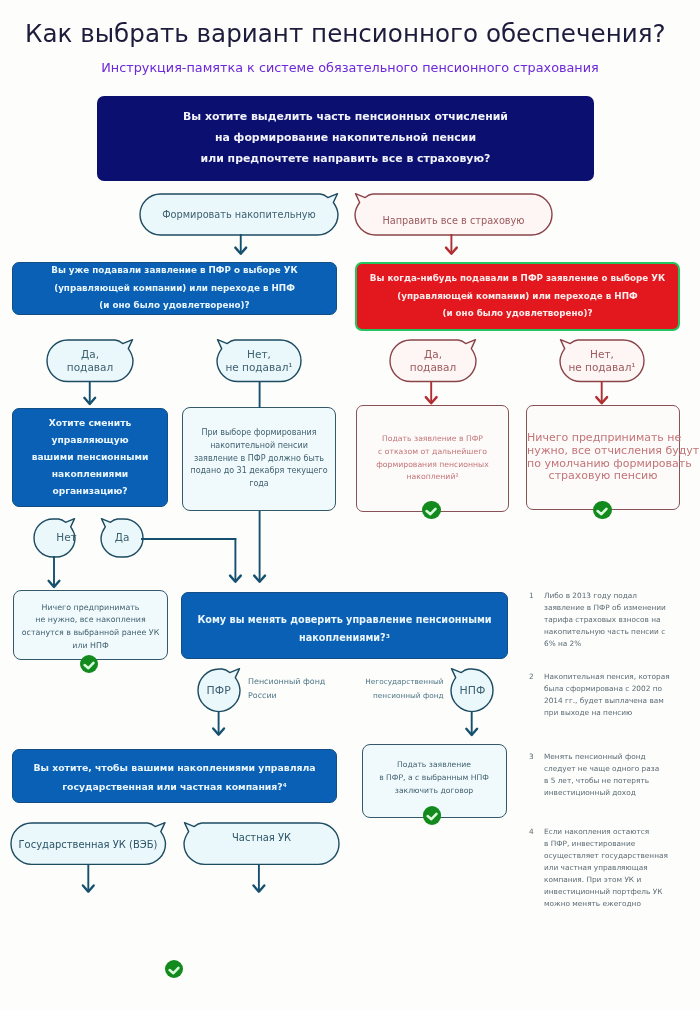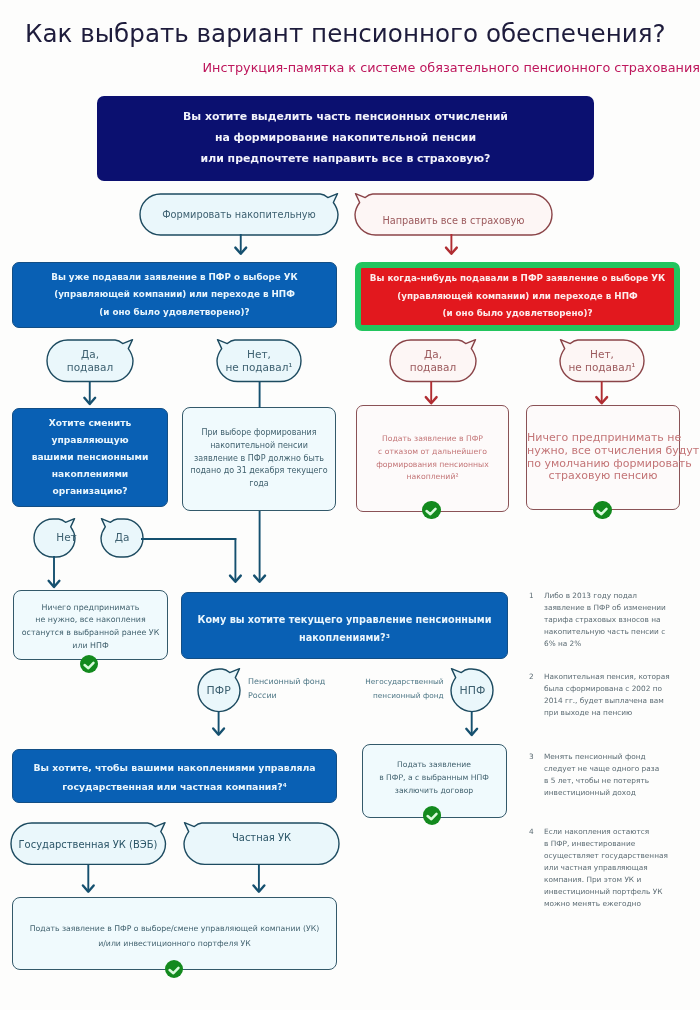--- a/index.html
+++ b/index.html
@@ -2,30 +2,30 @@
 <html><head>
 <meta charset="utf-8">
 <title>Как выбрать вариант пенсионного обеспечения?</title>
 <style>
   html,body{margin:0;padding:0;}
   body{width:700px;height:1010px;background:#fdfdfc;
        font-family:"DejaVu Sans",sans-serif;overflow:hidden;}
   #stage{position:relative;width:700px;height:1010px;border-radius:9px;}
   .t{position:absolute;white-space:pre;}
   .title{left:25px;top:19px;font-size:24.6px;color:#1e1c3c;}
-  .subtitle{left:0;top:60px;width:700px;text-align:right;font-size:12.8px;color:#be185d;}
+  .subtitle{left:0;top:60px;width:700px;text-align:center;font-size:12.8px;color:#6d28d9;}
 
   
   .box{position:absolute;box-sizing:border-box;display:flex;align-items:center;
        justify-content:center;text-align:center;}
   .box .inner{width:100%;}
   .box .inner>div,.bub .lbl>div>div,.t>div{white-space:pre;}
   .navy{background:#0b1070;color:#f2f2fb;border-radius:7px;}
   .blue{background:#0960b4;color:#eaf6fd;border-radius:7px;border:1px solid #124e85;}
-  .red{background:#e2181e;color:#fdecec;border-radius:7px;border:6px solid #22c55e;}
+  .red{background:#e2181e;color:#fdecec;border-radius:7px;border:2px solid #22c55e;}
   .whitebox{background:#f0fafd;border:1.9px solid #33596a;border-radius:8px;color:#42626f;}
   .redbox{background:#fdfafa;border:1.3px solid #8a5256;border-radius:7px;color:#c37577;}
 
   
   .bub{position:absolute;}
   .bub svg{position:absolute;left:0;top:0;overflow:visible;}
   .bub .lbl{position:absolute;left:0;top:0;width:100%;height:100%;
             display:flex;align-items:center;justify-content:center;text-align:center;
             line-height:13.1px;}
 
@@ -45,21 +45,21 @@
   <div class="t subtitle">Инструкция-памятка к системе обязательного пенсионного страхования</div>
 
   <div class="box navy" style="left:97px;top:96px;width:497px;height:85px;">
     <div class="inner mlines" style="font-size:10.9px;font-weight:bold;line-height:21px;position:relative;top:-1px;">
         <div>Вы хотите выделить часть пенсионных отчислений</div>
         <div>на формирование накопительной пенсии</div>
         <div>или предпочтете направить все в страховую?</div>
       </div>
   </div>
 
-  <div class="box blue" style="left:12px;top:262px;width:325px;height:66px;">
+  <div class="box blue" style="left:12px;top:262px;width:325px;height:53px;">
     <div class="inner" style="font-size:8.75px;font-weight:bold;line-height:17.4px;">
         <div>Вы уже подавали заявление в ПФР о выборе УК</div>
         <div>(управляющей компании) или переходе в НПФ</div>
         <div>(и оно было удовлетворено)?</div>
       </div>
   </div>
   <div class="box red" style="left:355px;top:262px;width:325px;height:69px;">
     <div class="inner" style="font-size:8.74px;font-weight:bold;line-height:17.4px;">
         <div>Вы когда-нибудь подавали в ПФР заявление о выборе УК</div>
         <div>(управляющей компании) или переходе в НПФ</div>
@@ -105,21 +105,21 @@
   <div class="box whitebox" style="left:13px;top:590px;width:155px;height:70px;">
     <div class="inner" style="font-size:7.88px;font-weight:normal;line-height:12.75px;position:relative;top:2px;">
         <div>Ничего предпринимать</div>
         <div>не нужно, все накопления</div>
         <div>останутся в выбранной ранее УК</div>
         <div>или НПФ</div>
       </div>
   </div>
   <div class="box blue" style="left:181px;top:592px;width:327px;height:67px;">
     <div class="inner" style="font-size:9.69px;font-weight:bold;line-height:17.4px;position:relative;top:3px;">
-        <div>Кому вы хотите текущего управление пенсионными</div>
+        <div>Кому вы менять доверить управление пенсионными</div>
         <div>накоплениями?³</div>
       </div>
   </div>
 
   <div class="t" style="left:248px;top:674.5px;font-size:7.97px;font-weight:normal;color:#4d7685;line-height:14.4px;"><div>Пенсионный фонд</div><div>России</div></div>
   <div class="t" style="left:361.5px;top:674.5px;width:82px;font-size:7.34px;font-weight:normal;color:#4d7685;line-height:14.4px;text-align:right;"><div>Негосударственный</div><div>пенсионный фонд</div></div>
 
   <div class="box blue" style="left:12px;top:749px;width:325px;height:54px;">
     <div class="inner" style="font-size:9.3px;font-weight:bold;line-height:18.8px;position:relative;top:2px;">
         <div>Вы хотите, чтобы вашими накоплениями управляла</div>
@@ -127,26 +127,20 @@
       </div>
   </div>
   <div class="box whitebox" style="left:361.5px;top:744px;width:145px;height:74px;">
     <div class="inner" style="font-size:7.66px;font-weight:normal;line-height:13px;position:relative;top:-3.5px;">
         <div>Подать заявление</div>
         <div>в ПФР, а с выбранным НПФ</div>
         <div>заключить договор</div>
       </div>
   </div>
 
-  <div class="box whitebox" style="left:12px;top:896.5px;width:325px;height:73px;">
-    <div class="inner" style="font-size:7.76px;font-weight:normal;line-height:15.4px;position:relative;top:3px;">
-        <div>Подать заявление в ПФР о выборе/смене управляющей компании (УК)</div>
-        <div>и/или инвестиционного портфеля УК</div>
-      </div>
-  </div>
 
   <div id="bubbles">
       <div class="bub" style="left: 140px; top: 194px; width: 198px; height: 41px;">
         <svg width="204" height="55" style="left: -3px; top: -8px;">
           <g transform="translate(3,8)">
             <path d="M 20.5 0 L 180.27294685990339 0 Q 184.03623188405797 0.2 187.79951690821255 3.565217391304348 L 197.50483091787441 -0.39613526570048313 L 193.34541062801932 8.516908212560386 Q 197.70289855072465 14.458937198067634 198 20.5 C 198 31.816000000000003 188.816 41 177.5 41 L 20.5 41 C 9.184 41 0 31.816000000000003 0 20.5 C 0 9.184 9.184 0 20.5 0 Z" fill="#eaf7fb" stroke="#1d4b60" stroke-width="1.4" stroke-linejoin="round"></path>
           </g>
         </svg>
         <div class="lbl" style="color: rgb(61, 96, 112); font-size: 9.75px;">
           <div>

